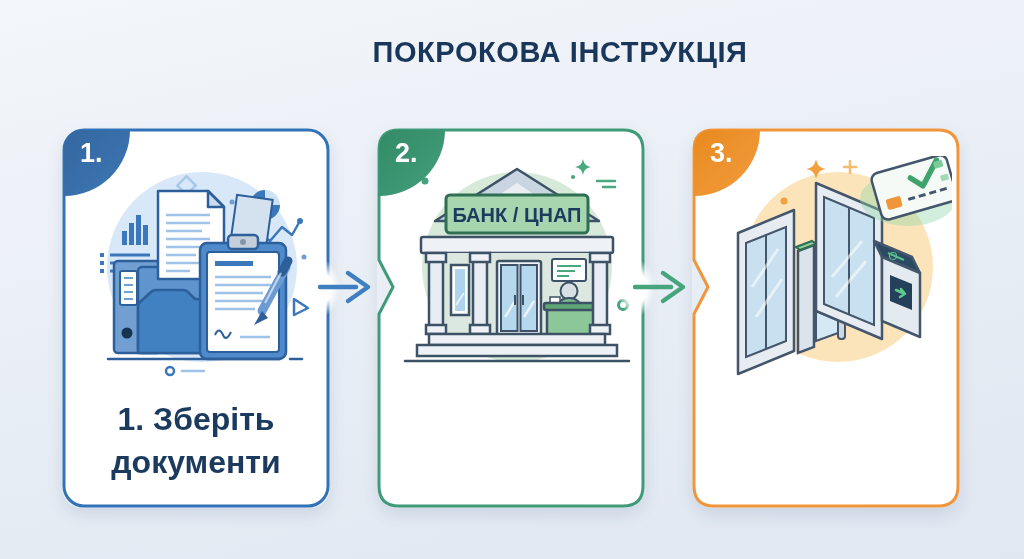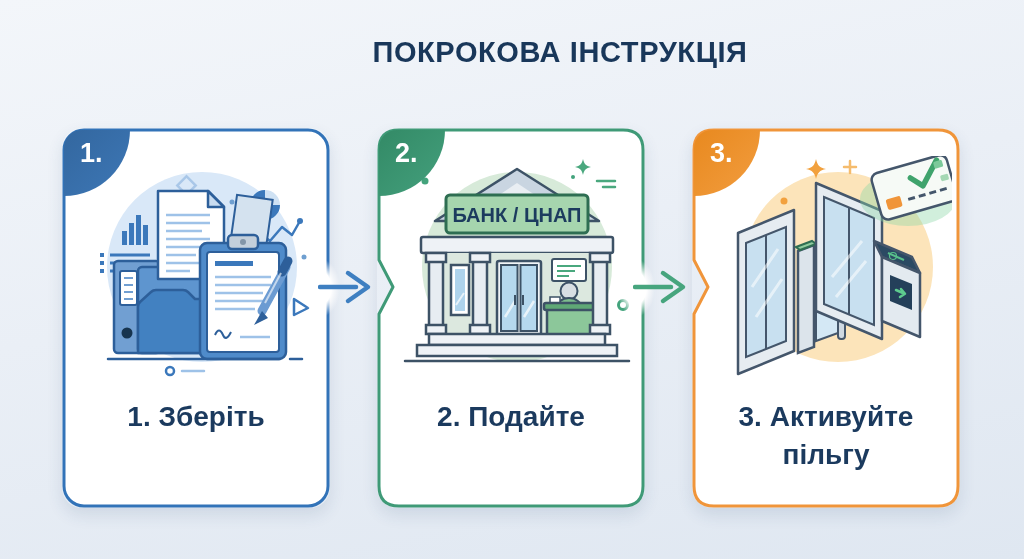--- a/index.html
+++ b/index.html
@@ -36,21 +36,21 @@
   }
   .illu{position:absolute;top:28px;left:20px;width:240px;height:222px;z-index:1;}
   .illu svg{width:100%;height:100%;display:block;}
   .gap-glow{
     position:absolute;top:131px;right:-10px;width:38px;height:58px;z-index:4;
     background:radial-gradient(closest-side,#ffffff 55%,rgba(255,255,255,0) 100%);
     pointer-events:none;
   }
   .caption{
     position:absolute;top:270px;left:8px;right:8px;z-index:2;margin:0;
-    text-align:center;font-size:28px;font-weight:700;line-height:1.34;
+    text-align:center;font-size:32px;font-weight:700;line-height:1.34;
     color:#1b3a5e;
   }
   .caption span{display:block;}
   .arrow{position:absolute;top:267px;z-index:10;}
   .arrow-1{left:318px;}
   .arrow-2{left:633px;}
 </style>
 </head>
 <body>
 
@@ -133,20 +133,21 @@
         <path d="M26,202 H198 M208,202 h12" stroke="#2d5f9a" stroke-width="2.5" stroke-linecap="round"></path>
         <g>
           <circle cx="88" cy="214" r="4" fill="none" stroke="#3b78bb" stroke-width="2.5"></circle>
           <path d="M100,214 h22" stroke="#9ec2e8" stroke-width="2.5" stroke-linecap="round"></path>
         </g>
       </svg>
     </div>
     <div class="gap-glow"></div>
     <p class="caption">
       <span>1. Зберіть</span>
+      <span>документи</span>
     </p>
   </section>
 
   <section class="card card-2">
     <svg class="outline" viewBox="0 0 268 380">
       <path d="M22,2 H246 Q266,2 266,22 V358 Q266,378 246,378 H22 Q2,378 2,358 V186 L16,159 L2,132 V22 Q2,2 22,2 Z" fill="#ffffff" stroke="#3f9a77" stroke-width="3" stroke-linejoin="round"></path>
     </svg>
     <div class="badge badge-2">
       <span>2.</span>
     </div>
@@ -223,21 +224,20 @@
 
         <g>
           <rect x="32" y="177" width="176" height="11" fill="#eef2f6" stroke="#3d5266" stroke-width="2.5"></rect>
           <rect x="20" y="188" width="200" height="11" fill="#eef2f6" stroke="#3d5266" stroke-width="2.5"></rect>
         </g>
         <path d="M8,204 H232" stroke="#3d5266" stroke-width="2.5" stroke-linecap="round"></path>
       </svg>
     </div>
     <div class="gap-glow"></div>
     <p class="caption">
-      <span>2. Подайте</span>
     </p>
   </section>
 
   <section class="card card-3">
     <svg class="outline" viewBox="0 0 268 380">
       <path d="M22,2 H246 Q266,2 266,22 V358 Q266,378 246,378 H22 Q2,378 2,358 V186 L16,159 L2,132 V22 Q2,2 22,2 Z" fill="#ffffff" stroke="#f0953a" stroke-width="3" stroke-linejoin="round"></path>
     </svg>
     <div class="badge badge-3">
       <span>3.</span>
     </div>
@@ -282,24 +282,20 @@
           <rect x="8" y="28" width="15" height="11" rx="2" fill="#f0953a"></rect>
           <path d="M30,34 h7 M41,34 h7 M52,34 h7 M63,34 h7" stroke="#44566b" stroke-width="3"></path>
           <path d="M38,14 L48,25 L68,4" stroke="#3fa36c" stroke-width="5.5" fill="none" stroke-linecap="round" stroke-linejoin="round"></path>
           <rect x="64" y="5" width="9" height="7" rx="1.5" fill="#7cc99a"></rect>
           <rect x="67" y="20" width="8" height="6" rx="1.5" fill="#a5d8b4"></rect>
         </g>
         <path d="M104,2 C105.5,8.5 107.5,10.5 114,12 C107.5,13.5 105.5,15.5 104,22 C102.5,15.5 100.5,13.5 94,12 C100.5,10.5 102.5,8.5 104,2 Z" fill="#f2a13e"></path>
         <path d="M138,4 v12 M132,10 h12" stroke="#f5bc6d" stroke-width="2.5" stroke-linecap="round"></path>
       </svg>
     </div>
-    <p class="caption">
-      <span>3. Активуйте</span>
-      <span>пільгу</span>
-    </p>
   </section>
 
   <svg class="arrow arrow-1" width="58" height="40" viewBox="0 0 58 40">
     <path d="M2,20 H38" stroke="#3e7fc1" stroke-width="4.5" stroke-linecap="round"></path>
     <path d="M30,6 L50,20 L30,34" fill="none" stroke="#3e7fc1" stroke-width="4.5" stroke-linecap="round" stroke-linejoin="round"></path>
   </svg>
   <svg class="arrow arrow-2" width="58" height="40" viewBox="0 0 58 40">
     <path d="M2,20 H38" stroke="#47a57e" stroke-width="4.5" stroke-linecap="round"></path>
     <path d="M30,6 L50,20 L30,34" fill="none" stroke="#47a57e" stroke-width="4.5" stroke-linecap="round" stroke-linejoin="round"></path>
   </svg>

